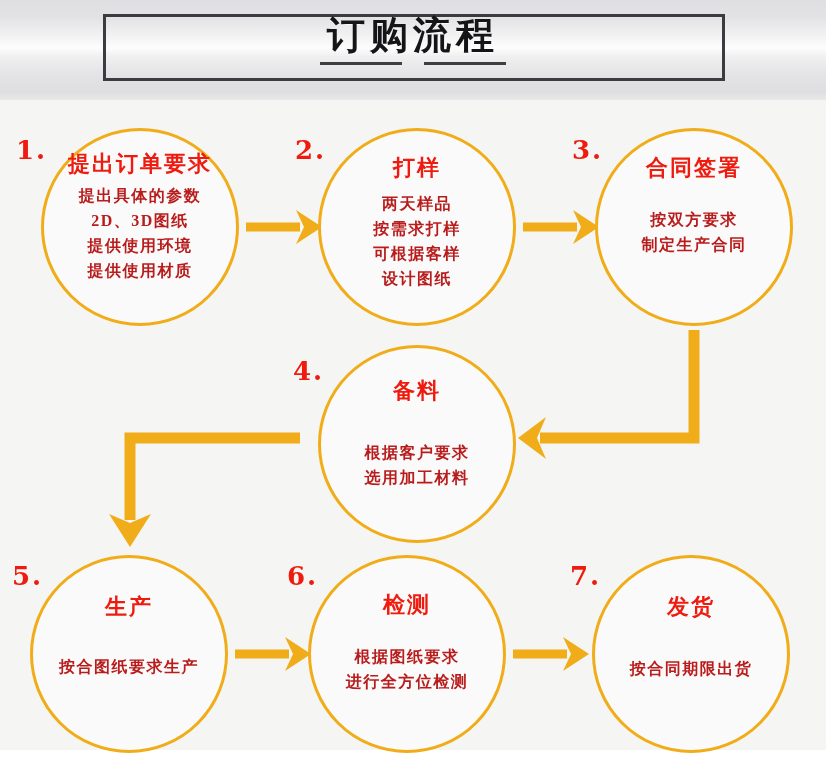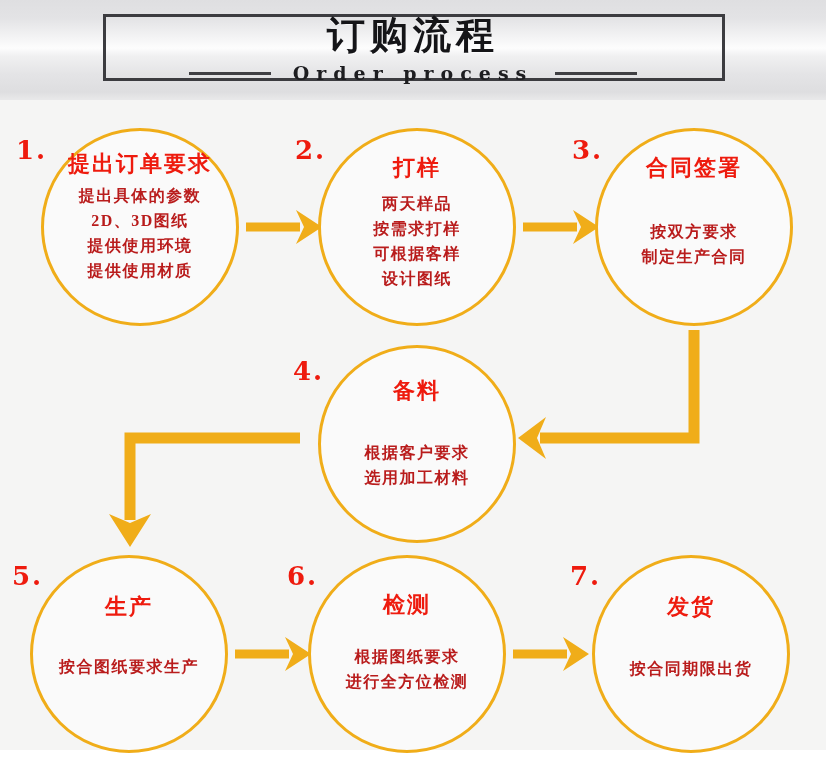--- a/index.html
+++ b/index.html
@@ -138,21 +138,21 @@
   #node-3 { left: 595px; top: 28px;  width: 198px; height: 198px; padding-top: 26px; }
   
   #node-4 { left: 318px; top: 245px; width: 198px; height: 198px; padding-top: 32px; }
   
   #node-5 { left: 30px;  top: 455px; width: 198px; height: 198px; padding-top: 38px; }
   #node-6 { left: 308px; top: 455px; width: 198px; height: 198px; padding-top: 36px; text-align: right; }
   #node-7 { left: 592px; top: 455px; width: 198px; height: 198px; padding-top: 38px; }
 
   #node-1 .node-lines { margin-top: 10px; }
   #node-2 .node-lines { margin-top: 14px; }
-  #node-3 .node-lines { margin-top: 42px; }
+  #node-3 .node-lines { margin-top: 30px; }
   #node-4 .node-lines { margin-top: 40px; }
   #node-5 .node-lines { margin-top: 38px; }
   #node-6 .node-lines { margin-top: 30px; }
   #node-7 .node-lines { margin-top: 40px; }
 
   #num-1 { left: 16px;  top: 37px; }
   #num-2 { left: 295px; top: 37px; }
   #num-3 { left: 572px; top: 37px; }
   #num-4 { left: 293px; top: 258px; }
   #num-5 { left: 12px;  top: 463px; }
@@ -160,21 +160,20 @@
   #num-7 { left: 570px; top: 463px; }
 </style>
 </head>
 <body>
 
 <div id="header-band">
   <div id="header-frame"></div>
   <div id="header-title">订购流程</div>
   <div id="header-sub-wrap">
     <span class="sub-rule"></span>
-    <span id="header-subtitle">Order process</span>
     <span class="sub-rule"></span>
   </div>
 </div>
 
 <div id="flow-canvas">
 
   <svg id="flow-svg" viewBox="0 0 826 650">
 
     <g>
       <line x1="246" y1="127" x2="300" y2="127" stroke="#f0ad19" stroke-width="9" stroke-linecap="butt"></line>

